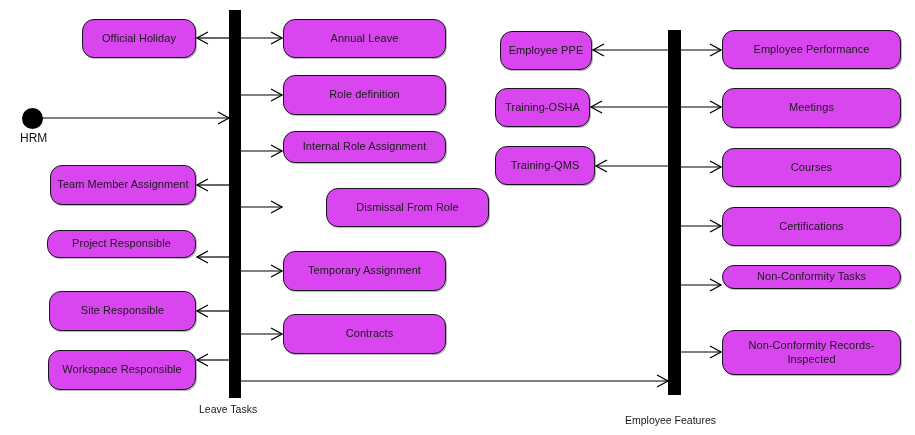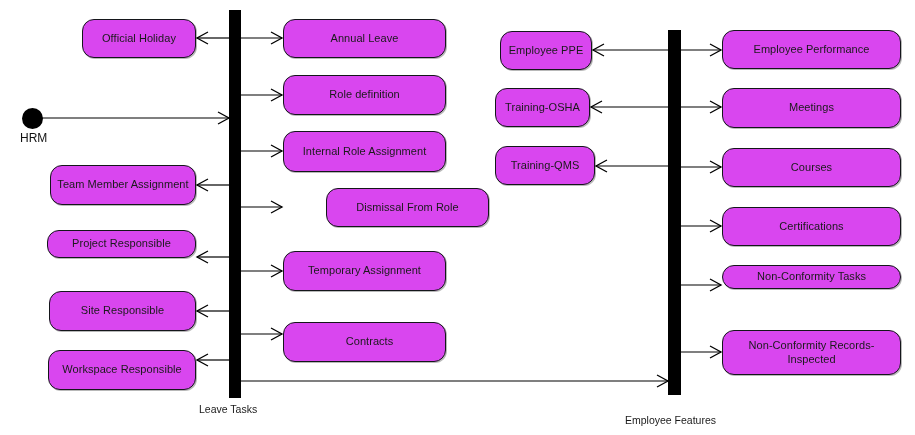--- a/index.html
+++ b/index.html
@@ -151,30 +151,30 @@
       </div>
       <div class="node" style="left: 48px; top: 350px; width: 148px; height: 40px;">
         <span>Workspace Responsible</span>
       </div>
       <div class="node" style="left: 283px; top: 19px; width: 163px; height: 39px;">
         <span>Annual Leave</span>
       </div>
       <div class="node" style="left: 283px; top: 75px; width: 163px; height: 40px;">
         <span>Role definition</span>
       </div>
-      <div class="node" style="left: 283px; top: 131px; width: 163px; height: 41px;">
+      <div class="node" style="left: 283px; top: 131px; width: 163px; height: 32px;">
         <span>Internal Role Assignment</span>
       </div>
       <div class="node" style="left: 283px; top: 188px; width: 163px; height: 39px; margin-left: 43px;">
         <span>Dismissal From Role</span>
       </div>
       <div class="node" style="left: 283px; top: 251px; width: 163px; height: 40px;">
         <span>Temporary Assignment</span>
       </div>
-      <div class="node" style="left: 283px; top: 322px; width: 163px; height: 40px; padding-left: 16px;">
+      <div class="node" style="left: 283px; top: 314px; width: 163px; height: 40px; padding-left: 16px;">
         <span>Contracts</span>
       </div>
       <div class="node" style="left: 500px; top: 31px; width: 92px; height: 39px; justify-content: flex-end;">
         <span>Employee PPE</span>
       </div>
       <div class="node" style="left: 495px; top: 88px; width: 95px; height: 39px;">
         <span>Training-OSHA</span>
       </div>
       <div class="node" style="left: 495px; top: 146px; width: 100px; height: 39px;">
         <span>Training-QMS</span>

